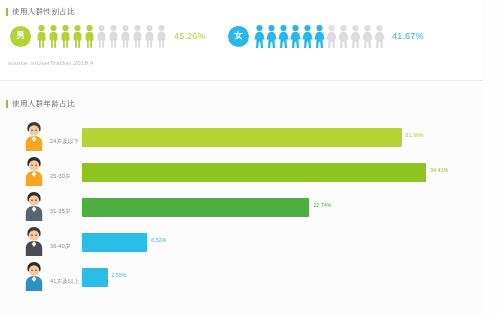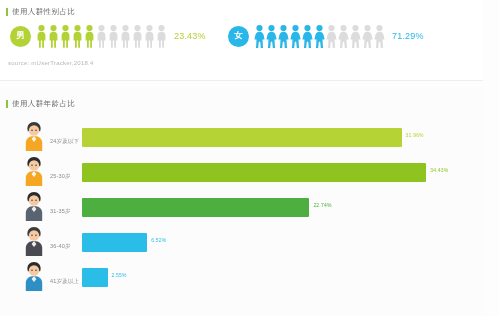--- a/index.html
+++ b/index.html
@@ -128,21 +128,21 @@
             </svg>
             <svg width="11" height="23" viewBox="0 0 11 23">
               <circle cx="5.5" cy="3.1" r="3.1" fill="#dcdcdc"></circle>
               <path d="M5.5 6.7c-2.5 0-3.9 1.5-3.9 3.6v5.2h1.4v7.3h1.8v-7.3h1.4v7.3h1.8v-7.3h1.4v-5.2c0-2.1-1.4-3.6-3.9-3.6z" fill="#dcdcdc"></path>
             </svg>
             <svg width="11" height="23" viewBox="0 0 11 23">
               <circle cx="5.5" cy="3.1" r="3.1" fill="#dcdcdc"></circle>
               <path d="M5.5 6.7c-2.5 0-3.9 1.5-3.9 3.6v5.2h1.4v7.3h1.8v-7.3h1.4v7.3h1.8v-7.3h1.4v-5.2c0-2.1-1.4-3.6-3.9-3.6z" fill="#dcdcdc"></path>
             </svg>
           </div>
-        <div class="pct pct-male">23.43%</div>
+        <div class="pct pct-male">45.26%</div>
       </div>
 
       <div class="gender-group g-female">
         <div class="badge badge-female">女</div>
         <div class="people" id="female-people">
             <svg width="11" height="23" viewBox="0 0 11 23">
               <circle cx="5.5" cy="3.1" r="3.1" fill="#29b6e8"></circle>
               <path d="M5.5 6.7c-2.4 0-3.6 1.4-4.1 3.4l-1 4.3h2.1l-.5 8.6h2.2l.6-6.2h1.4l.6 6.2h2.2l-.5-8.6h2.1l-1-4.3c-.5-2-1.7-3.4-4.1-3.4z" fill="#29b6e8"></path>
             </svg>
             <svg width="11" height="23" viewBox="0 0 11 23">
@@ -179,21 +179,21 @@
             </svg>
             <svg width="11" height="23" viewBox="0 0 11 23">
               <circle cx="5.5" cy="3.1" r="3.1" fill="#dcdcdc"></circle>
               <path d="M5.5 6.7c-2.4 0-3.6 1.4-4.1 3.4l-1 4.3h2.1l-.5 8.6h2.2l.6-6.2h1.4l.6 6.2h2.2l-.5-8.6h2.1l-1-4.3c-.5-2-1.7-3.4-4.1-3.4z" fill="#dcdcdc"></path>
             </svg>
             <svg width="11" height="23" viewBox="0 0 11 23">
               <circle cx="5.5" cy="3.1" r="3.1" fill="#dcdcdc"></circle>
               <path d="M5.5 6.7c-2.4 0-3.6 1.4-4.1 3.4l-1 4.3h2.1l-.5 8.6h2.2l.6-6.2h1.4l.6 6.2h2.2l-.5-8.6h2.1l-1-4.3c-.5-2-1.7-3.4-4.1-3.4z" fill="#dcdcdc"></path>
             </svg>
           </div>
-        <div class="pct pct-female">71.29%</div>
+        <div class="pct pct-female">41.67%</div>
       </div>
 
     </div>
 
     <div class="source">source: mUserTracker,2018.4</div>
   </div>
 
   <div class="panel panel-age">
   </div>
 

